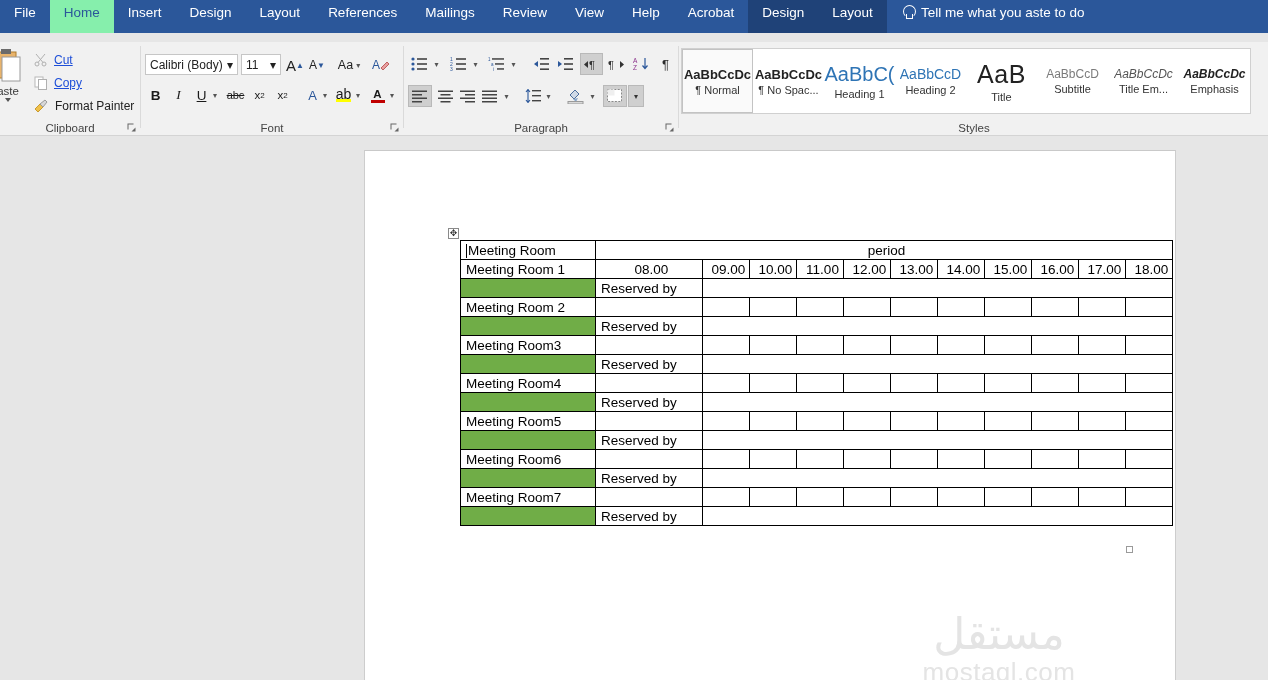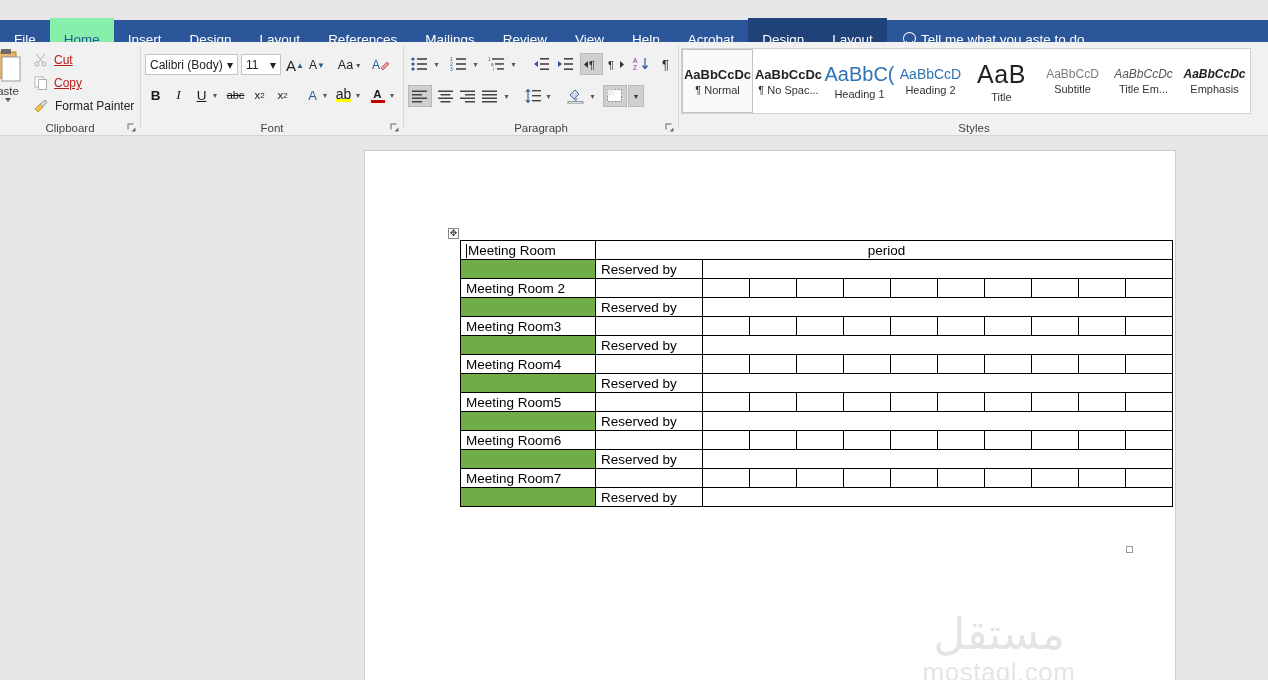--- a/index.html
+++ b/index.html
@@ -5,23 +5,23 @@
   * { box-sizing: border-box; margin: 0; padding: 0; }
   html, body {
     width: 1268px; height: 680px;
     font-family: "Liberation Sans", sans-serif;
     overflow: hidden;
     background: #e6e6e6;
   }
 
   
   .tabbar {
-    position: absolute; top: 0; left: 0; width: 1268px; height: 40px;
+    position: absolute; top: 0; left: 0; width: 1268px; height: 33px;
     background: #2b579a;
-    display: flex; align-items: flex-end; margin-top: 20px;
+    display: flex; align-items: flex-end;
   }
   .tab {
     height: 42px; padding: 0 14px;
     display: flex; align-items: center; justify-content: center;
     color: #ffffff; font-size: 13.5px; white-space: nowrap;
     cursor: default;
   }
   .tab.active { background: #86efac; color: #2b579a; height: 42px; }
   .tab.contextual { background: #1f4278; }
   .tellme {
@@ -67,21 +67,21 @@
   }
   .paste-label { font-size: 11.5px; color: #3b3b3b; }
   .caret-sm {
     width: 0; height: 0; border-left: 3.5px solid transparent;
     border-right: 3.5px solid transparent; border-top: 4px solid #555;
   }
   .clip-cmd {
     position: absolute; display: flex; align-items: center; gap: 6px;
     font-size: 12px; height: 20px; left: 34px;
   }
-  .clip-cmd.disabled { color: #b91c1c; text-decoration: underline; }
+  .clip-cmd.disabled { color: #1d4ed8; text-decoration: underline; }
   .clip-cmd.enabled  { color: #222; }
 
   
   #g-font { left: 141px; width: 262px; }
   .fontbox {
     position: absolute; background: #fff; border: 1px solid #c6c6c6;
     height: 21px; font-size: 12px; color: #222;
     display: flex; align-items: center; padding-left: 4px;
   }
   .fontbox .cv { margin-left: auto; margin-right: 4px; }
@@ -503,20 +503,34 @@
         <tbody>
 
           <tr>
             <td class="hdr-room">
               <span class="caret-text"></span><span>Meeting Room</span>
             </td>
             <td class="hdr-period" colspan="11">period</td>
           </tr>
 
           <tr>
+            <td class="room">Meeting Room 1</td>
+            <td class="slot">08.00</td>
+            <td class="slot">09.00</td>
+            <td class="slot">10.00</td>
+            <td class="slot">11.00</td>
+            <td class="slot">12.00</td>
+            <td class="slot">13.00</td>
+            <td class="slot">14.00</td>
+            <td class="slot">15.00</td>
+            <td class="slot">16.00</td>
+            <td class="slot">17.00</td>
+            <td class="slot">18.00</td>
+          </tr>
+          <tr>
             <td class="green"></td>
             <td class="resv">Reserved by</td>
             <td colspan="11"></td>
           </tr>
 
           <tr>
             <td class="room">Meeting Room 2</td>
             <td class="slot"></td>
               <td class="slot"></td>
             <td class="slot"></td>

